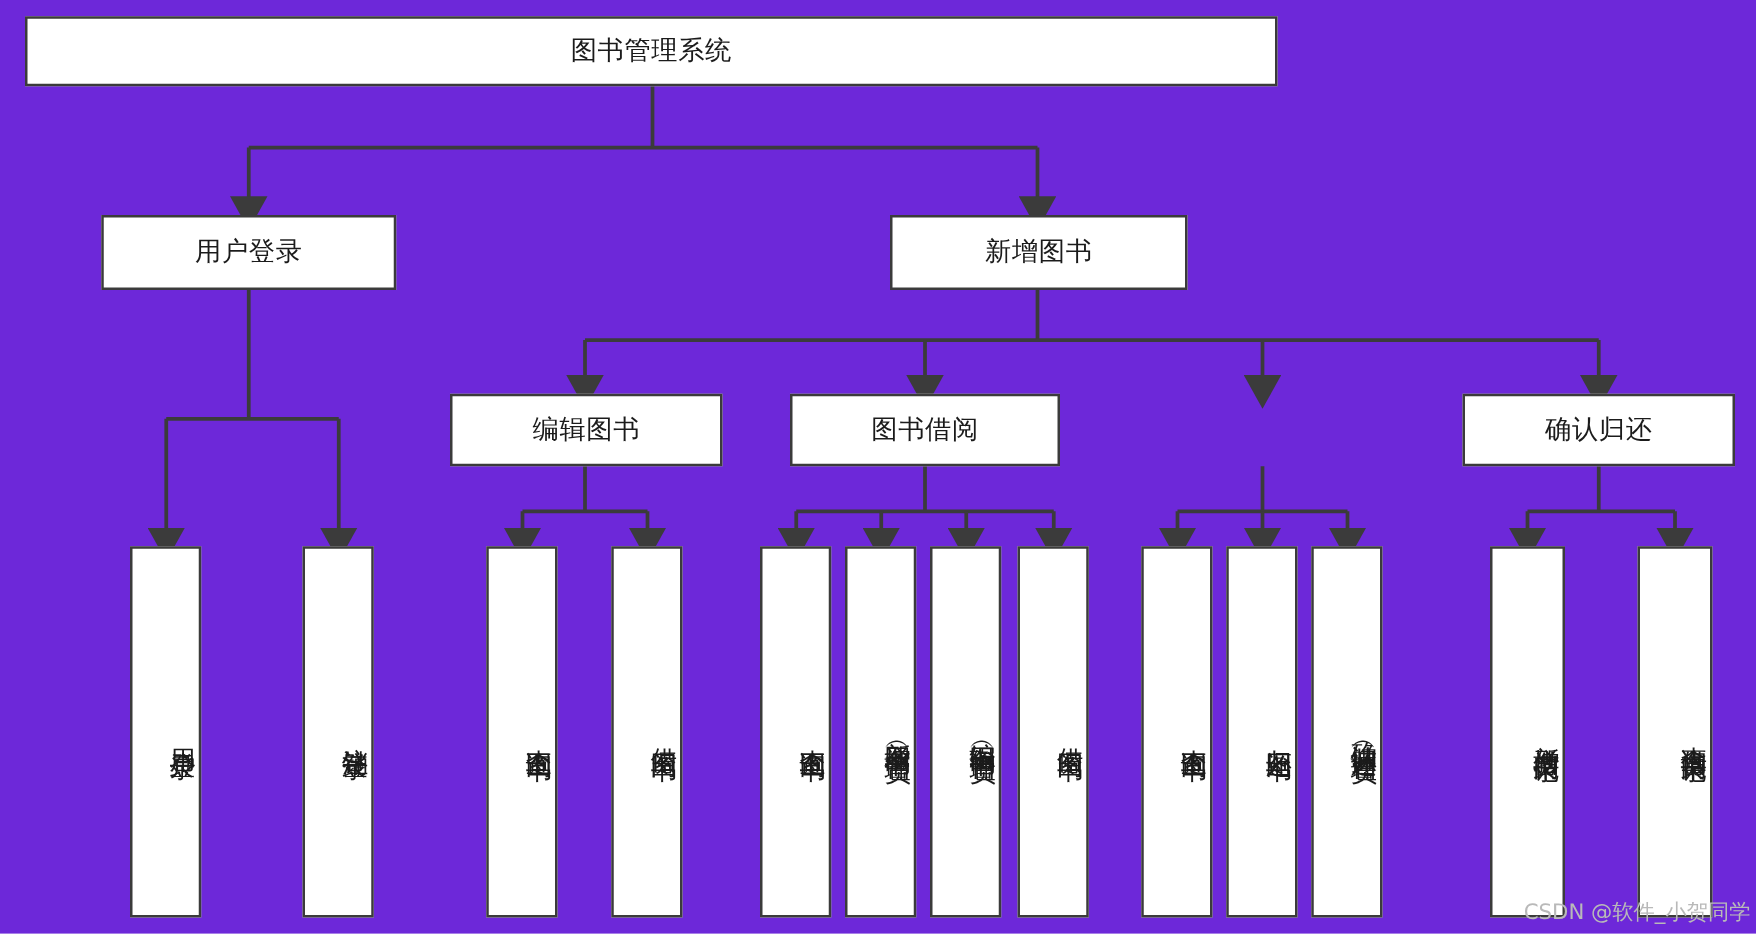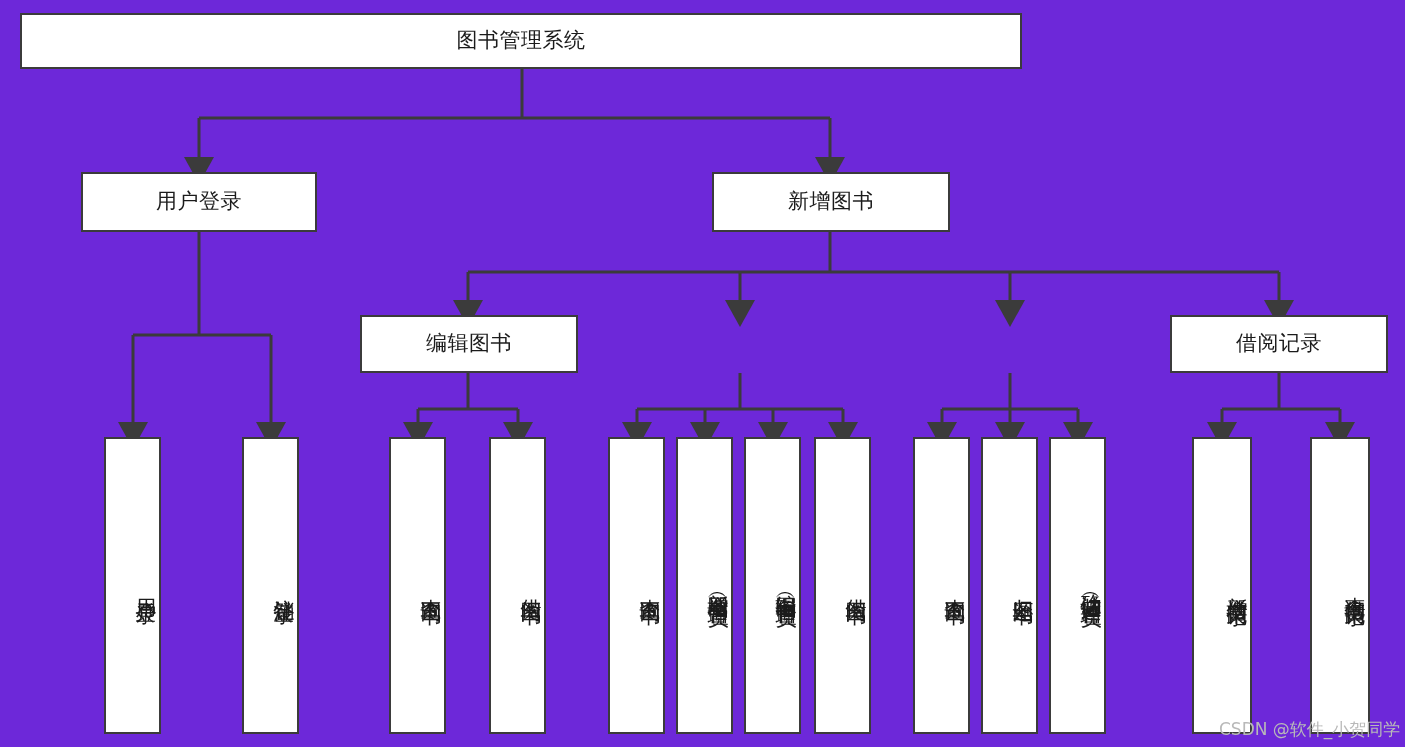--- a/index.html
+++ b/index.html
@@ -124,23 +124,24 @@
   </svg>
 
   <div class="node h" style="left:20px; top:13px; width:1002px; height:56px;">图书管理系统</div>
 
   <div class="node h" style="left:81px; top:172px; width:236px; height:60px;">用户登录</div>
 
   <div class="node h" style="left:712px; top:172px; width:238px; height:60px;">新增图书</div>
 
   <div class="node h" style="left:360px; top:315px; width:218px; height:58px;">编辑图书</div>
 
+  <div class="node h" style="left:632px; top:315px; width:216px; height:58px;">图书借阅</div>
 
 
-  <div class="node h" style="left:1170px; top:315px; width:218px; height:58px;">借阅记录</div>
+  <div class="node h" style="left:1170px; top:315px; width:218px; height:58px;">确认归还</div>
 
   <div class="node v" style="left:104px; top:437px; width:57px; height:297px;">
     <span class="vtext">用户登录</span>
   </div>
 
   <div class="node v" style="left:242px; top:437px; width:57px; height:297px;">
     <span class="vtext">注销登录</span>
   </div>
 
   <div class="node v" style="left:389px; top:437px; width:57px; height:297px;">

